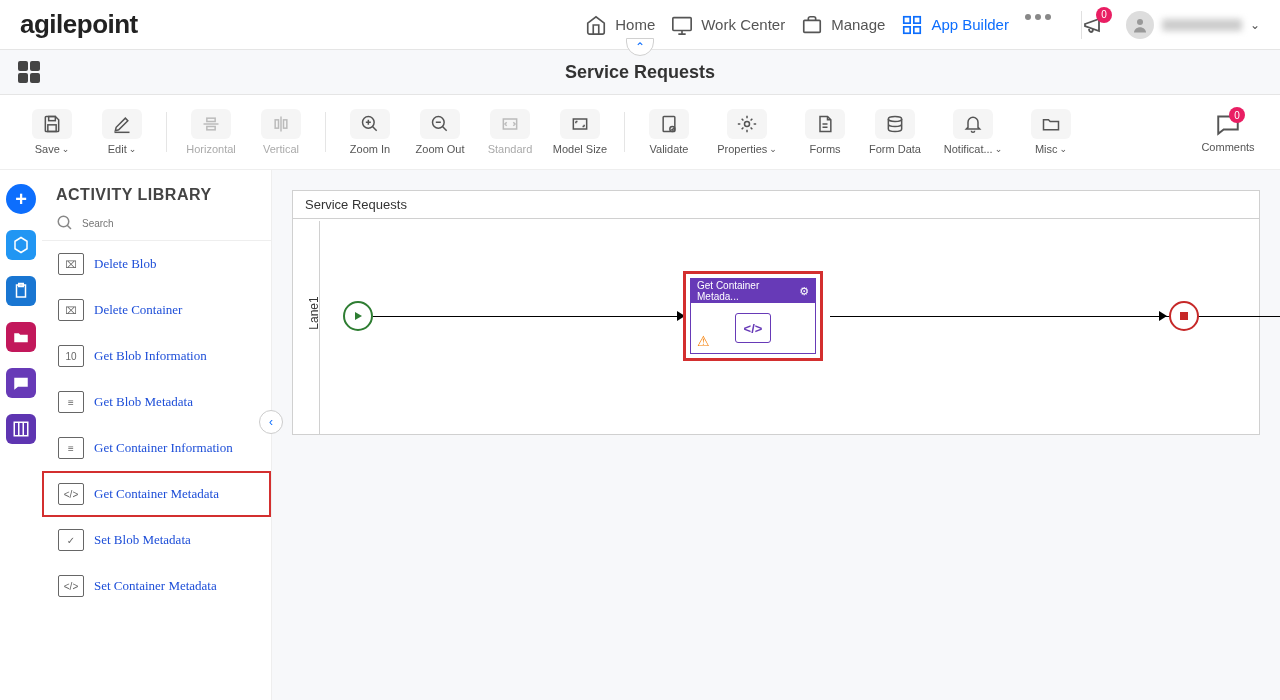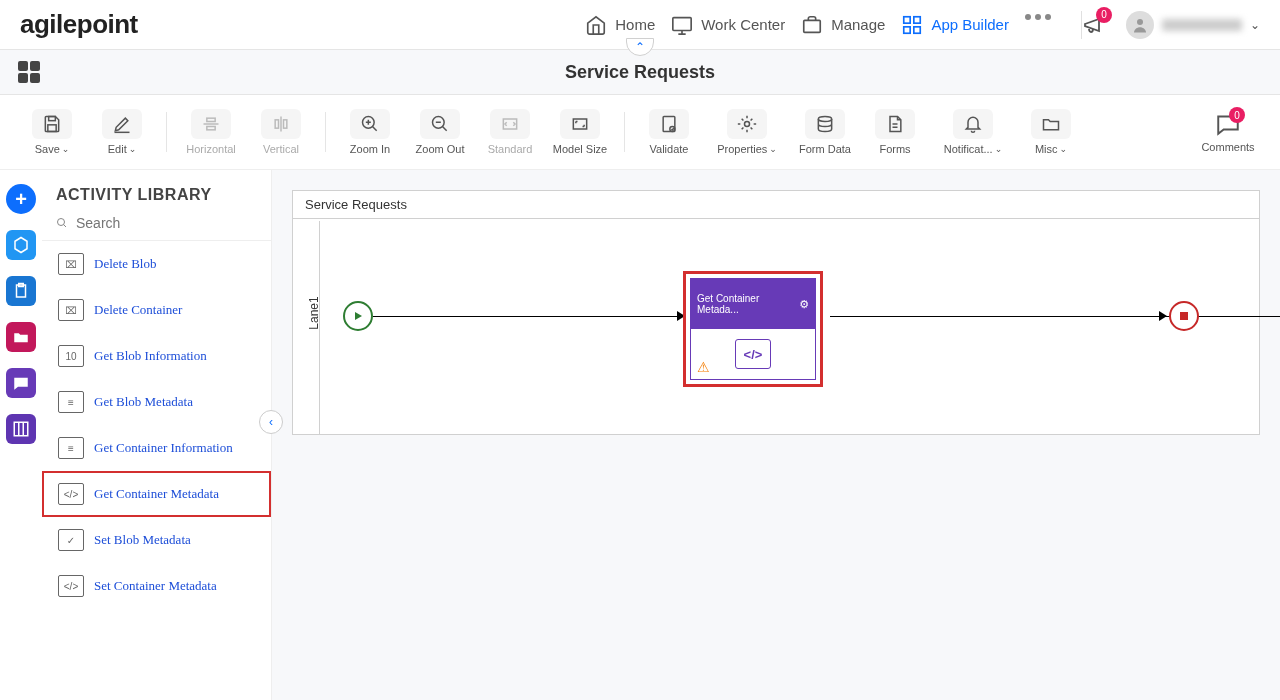--- a/index.html
+++ b/index.html
@@ -49,42 +49,42 @@
 .rail-add { background: #0d6efd; border-radius: 50%; font-size: 20px; font-weight: bold; }
 .rail-1 { background: #2196f3; }
 .rail-2 { background: #1976d2; }
 .rail-3 { background: #c2185b; }
 .rail-4 { background: #673ab7; }
 .rail-5 { background: #5e35b1; }
 
 .sidebar { width: 230px; background: #fff; border-right: 1px solid #eee; display: flex; flex-direction: column; position: relative; }
 .sidebar-title { padding: 16px 14px 10px; font-size: 16px; font-weight: 700; color: #444; letter-spacing: 0.5px; }
 .search-wrap { padding: 0 14px 8px; border-bottom: 1px solid #eee; display: flex; align-items: center; gap: 8px; }
-.search-wrap input { border: none; outline: none; font-size: 14px; color: #666; flex: 1; }
+.search-wrap input { border: none; outline: none; font-size: 10px; color: #666; flex: 1; }
 .search-icon { color: #888; }
 .lib-list { overflow-y: auto; flex: 1; }
 .lib-item { display: flex; align-items: center; gap: 10px; padding: 10px 14px; cursor: pointer; border: 2px solid transparent; }
 .lib-item.selected { border: 2px solid #d32f2f; }
 .lib-ico { width: 26px; height: 22px; border: 1.5px solid #666; border-radius: 2px; display: flex; align-items: center; justify-content: center; font-size: 10px; color: #666; flex-shrink: 0; }
 .lib-label { font-size: 13px; color: #1d4ed8; line-height: 1.3; font-family: Liberation Serif, serif; }
 .collapse-side { position: absolute; right: -12px; top: 240px; width: 24px; height: 24px; background: #fff; border: 1px solid #ccc; border-radius: 50%; display: flex; align-items: center; justify-content: center; color: #0d6efd; font-size: 12px; cursor: pointer; }
 
 .canvas-wrap { flex: 1; background: #f7f8fa; padding: 20px; }
 .canvas { background: #fff; border: 1px solid #d0d0d0; height: 245px; position: relative; }
 .canvas-title { padding: 6px 12px; font-size: 13px; color: #333; border-bottom: 1px solid #d0d0d0; }
 .lane-label { position: absolute; left: 4px; top: 50%; transform: translateY(-50%) rotate(-90deg); transform-origin: center; font-size: 12px; color: #333; }
 .lane-border { position: absolute; left: 26px; top: 30px; bottom: 0; width: 1px; background: #d0d0d0; }
 
 .start-node { position: absolute; left: 50px; top: 110px; width: 30px; height: 30px; border: 2px solid #2e7d32; border-radius: 50%; display: flex; align-items: center; justify-content: center; color: #2e7d32; background: #fff; }
 .end-node { position: absolute; right: 60px; top: 110px; width: 30px; height: 30px; border: 2px solid #c62828; border-radius: 50%; display: flex; align-items: center; justify-content: center; background: #fff; }
 .end-node-inner { width: 8px; height: 8px; background: #c62828; }
 
 .activity-node { position: absolute; left: 390px; top: 80px; width: 140px; border: 3px solid #d32f2f; padding: 4px; }
 .activity-inner { border: 1px solid #673ab7; }
-.activity-hdr { background: #673ab7; color: #fff; font-size: 10px; padding: 14px 6px; display: flex; justify-content: space-between; align-items: center; }
+.activity-hdr { background: #673ab7; color: #fff; font-size: 10px; padding: 1px 6px; display: flex; justify-content: space-between; align-items: center; }
 .activity-body { height: 50px; display: flex; align-items: center; justify-content: center; background: #fff; position: relative; }
 .act-icon { width: 36px; height: 30px; border: 1.5px solid #673ab7; border-radius: 3px; display: flex; align-items: center; justify-content: center; color: #673ab7; font-size: 13px; font-weight: bold; }
 .warn-icon { position: absolute; left: 6px; bottom: 4px; color: #f57c00; font-size: 14px; }
 
 .conn { position: absolute; height: 1px; background: #000; }
 .conn1 { left: 80px; top: 125px; width: 310px; }
 .conn2 { left: 537px; top: 125px; width: 575px; }
 .arrow { position: absolute; width: 0; height: 0; border-top: 5px solid transparent; border-bottom: 5px solid transparent; }
 .arrow1 { left: 384px; top: 120px; border-left: 8px solid #000; }
 .arrow2 { right: 92px; top: 120px; border-left: 8px solid #000; }
@@ -287,37 +287,37 @@
         </svg>
       </div>
     <div class="tool-lbl">
         <span>Properties</span>
         <span class="chev">⌄</span>
       </div>
   </div>
   <div class="tool-btn">
     <div class="tool-ico">
         <svg width="20" height="20" viewBox="0 0 24 24" fill="none" stroke="#555" stroke-width="1.8">
+          <path d="M6 3h9l4 4v14H6V3z"></path>
+          <path d="M15 3v4h4M9 12h6M9 16h6"></path>
+        </svg>
+      </div>
+    <div class="tool-lbl">
+        <span>Forms</span>
+      </div>
+  </div>
+  <div class="tool-btn">
+    <div class="tool-ico">
+        <svg width="20" height="20" viewBox="0 0 24 24" fill="none" stroke="#555" stroke-width="1.8">
           <ellipse cx="12" cy="6" rx="8" ry="3"></ellipse>
           <path d="M4 6v12c0 1.7 3.6 3 8 3s8-1.3 8-3V6M4 12c0 1.7 3.6 3 8 3s8-1.3 8-3"></path>
         </svg>
       </div>
     <div class="tool-lbl">
         <span>Form Data</span>
-      </div>
-  </div>
-  <div class="tool-btn">
-    <div class="tool-ico">
-        <svg width="20" height="20" viewBox="0 0 24 24" fill="none" stroke="#555" stroke-width="1.8">
-          <path d="M6 3h9l4 4v14H6V3z"></path>
-          <path d="M15 3v4h4M9 12h6M9 16h6"></path>
-        </svg>
-      </div>
-    <div class="tool-lbl">
-        <span>Forms</span>
       </div>
   </div>
   <div class="tool-btn wide">
     <div class="tool-ico">
         <svg width="20" height="20" viewBox="0 0 24 24" fill="none" stroke="#555" stroke-width="1.8">
           <path d="M6 16V10a6 6 0 1112 0v6l2 2H4l2-2zM10 20a2 2 0 004 0"></path>
         </svg>
       </div>
     <div class="tool-lbl">
         <span>Notificat...</span>

